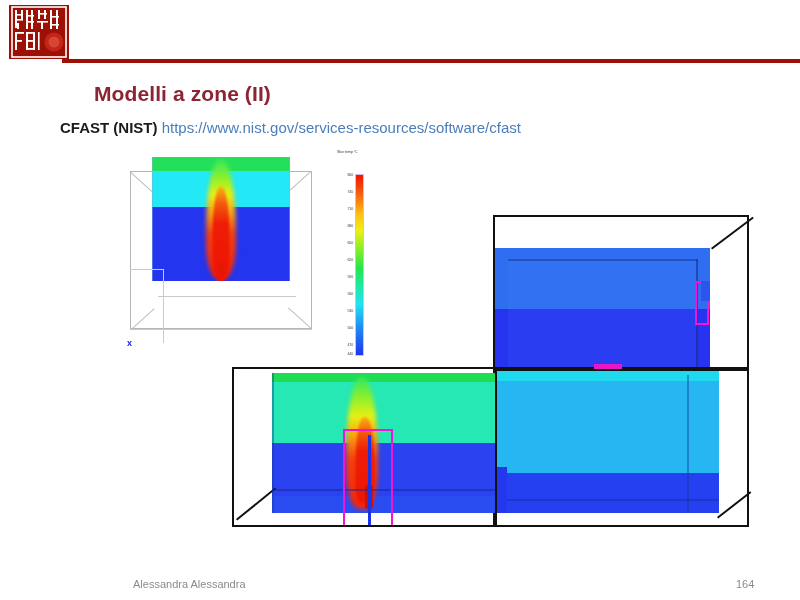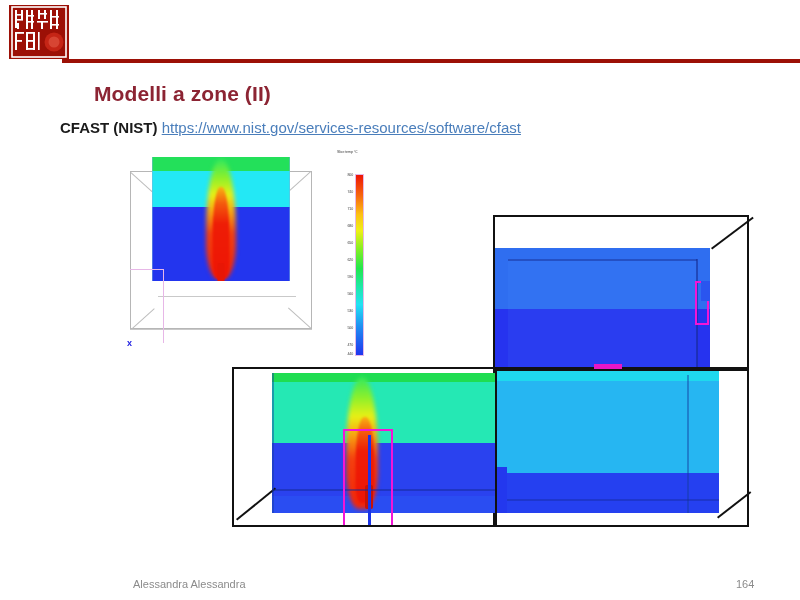--- a/index.html
+++ b/index.html
@@ -48,21 +48,20 @@
     position: absolute;
     left: 60px; top: 119px;
     font-size: 15px;
     font-weight: bold;
     color: #1a1a1a;
     white-space: nowrap;
   }
   #cfast-link {
     font-weight: normal;
     color: #4a7ebb;
-    text-decoration: underline;
     cursor: pointer;
   }
 
   
   #figure-area {
     position: absolute;
     left: 0; top: 145px;
     width: 800px; height: 410px;
   }
 

